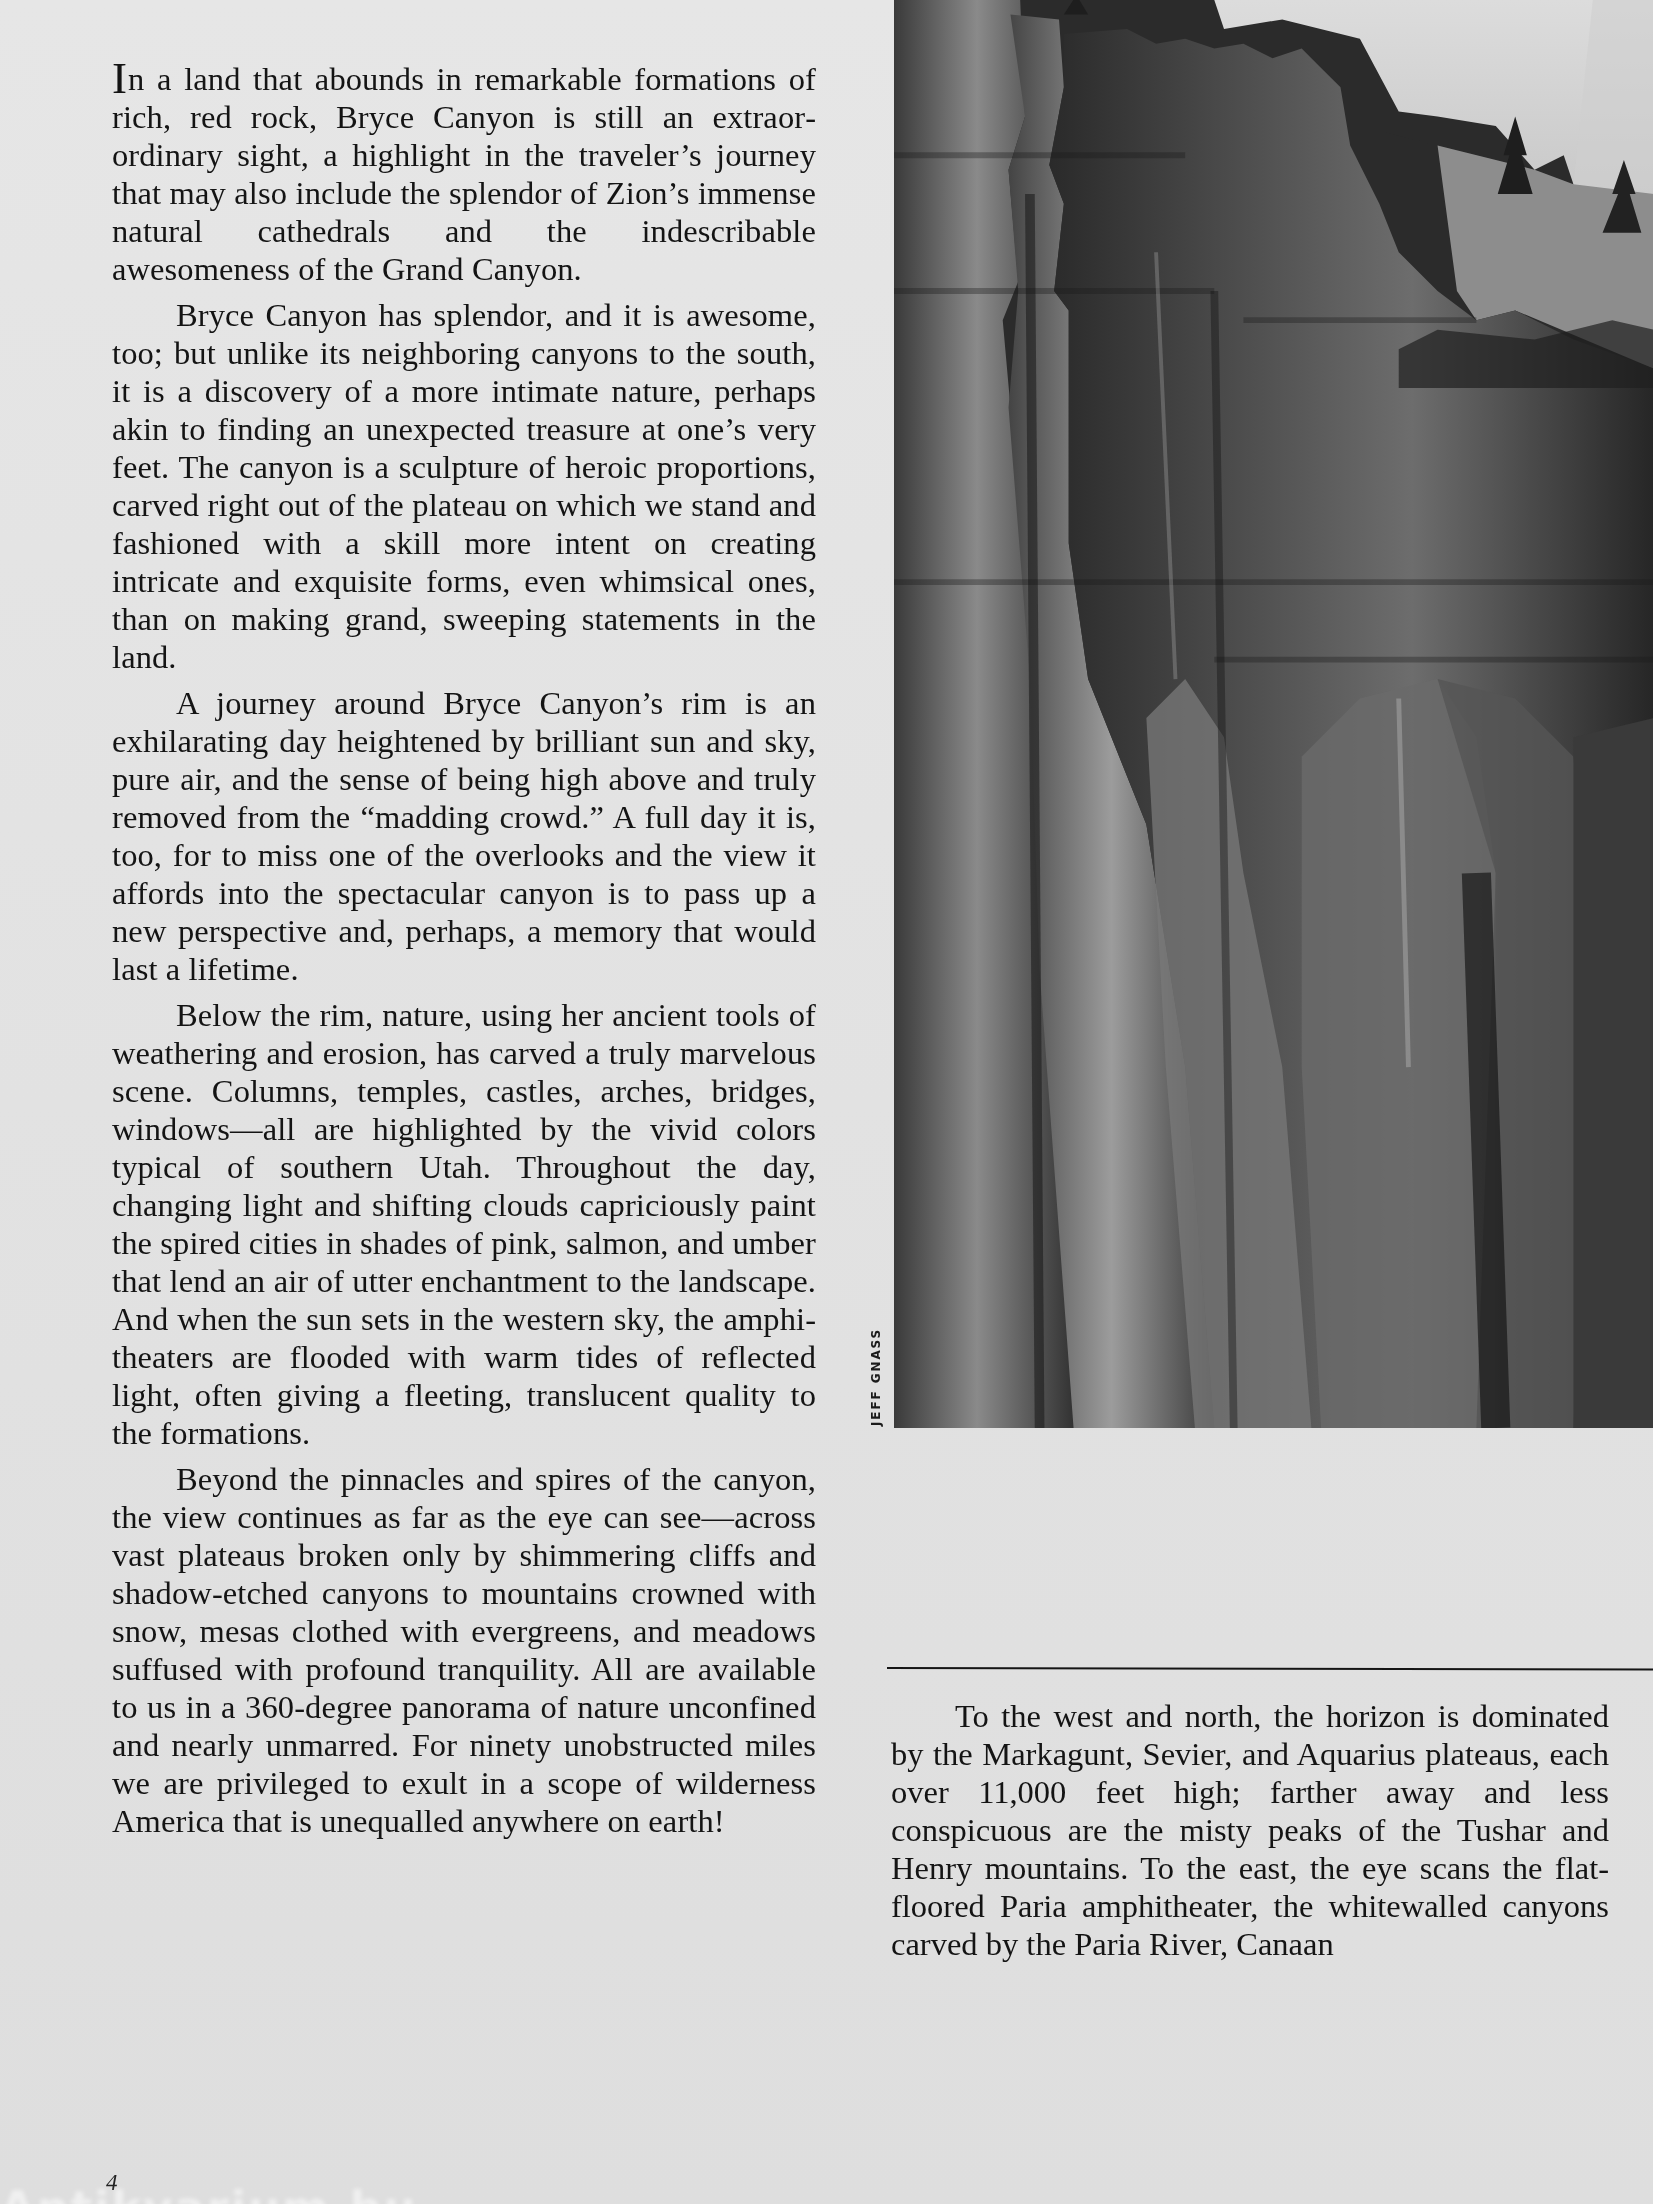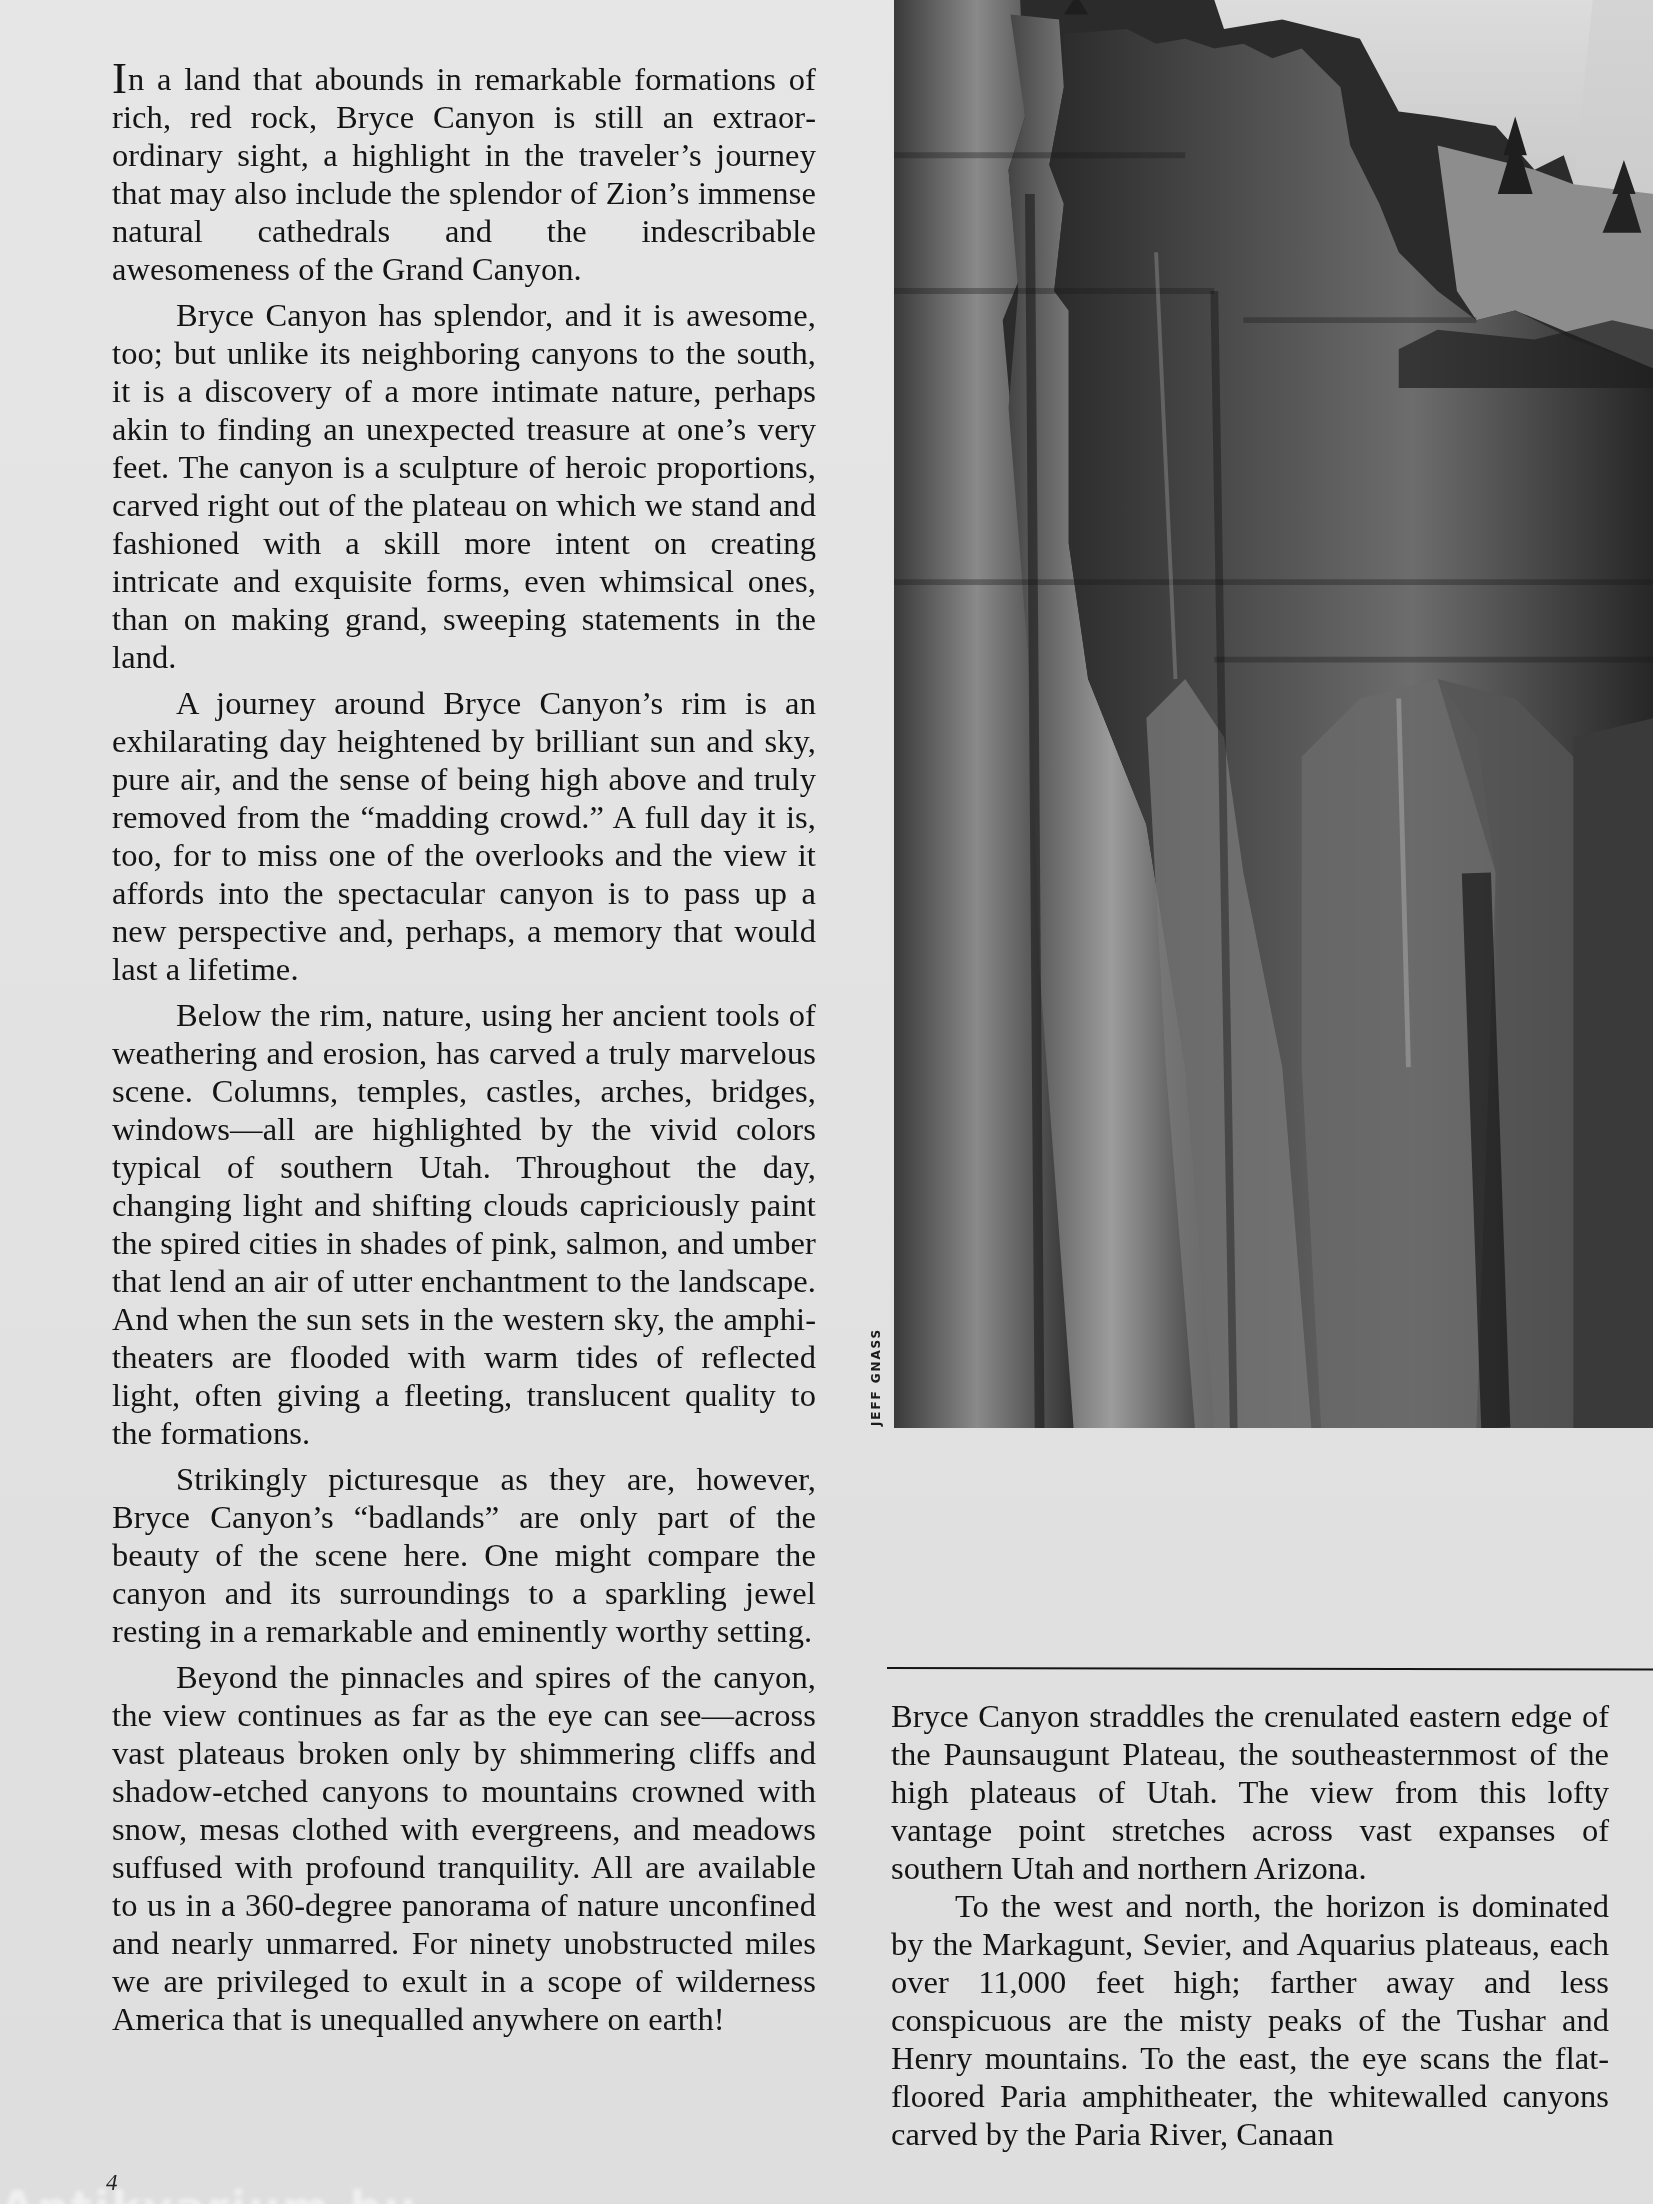--- a/index.html
+++ b/index.html
@@ -114,21 +114,20 @@
     }
   </style>
 </head>
 <body>
 
 <div class="col-left">
   <p class="first"><span class="dropcap">I</span><span>n a land that abounds in remarkable formations of rich, red rock, Bryce Canyon is still an extraor­ordinary sight, a highlight in the traveler’s journey that may also include the splendor of Zion’s im­mense natural cathedrals and the indescribable awesomeness of the Grand Canyon.</span></p>
   <p>Bryce Canyon has splendor, and it is awe­some, too; but unlike its neighboring canyons to the south, it is a discovery of a more intimate na­ture, perhaps akin to finding an unexpected treas­ure at one’s very feet. The canyon is a sculpture of heroic proportions, carved right out of the plateau on which we stand and fashioned with a skill more intent on creating intricate and exquisite forms, even whimsical ones, than on making grand, sweeping statements in the land.</p>
   <p>A journey around Bryce Canyon’s rim is an exhilarating day heightened by brilliant sun and sky, pure air, and the sense of being high above and truly removed from the “madding crowd.” A full day it is, too, for to miss one of the overlooks and the view it affords into the spectacular canyon is to pass up a new perspective and, perhaps, a memory that would last a lifetime.</p>
   <p>Below the rim, nature, using her ancient tools of weathering and erosion, has carved a truly marvelous scene. Columns, temples, castles, arches, bridges, windows—all are highlighted by the vivid colors typical of southern Utah. Throughout the day, changing light and shifting clouds capriciously paint the spired cities in shades of pink, salmon, and umber that lend an air of utter enchantment to the landscape. And when the sun sets in the western sky, the amphi­theaters are flooded with warm tides of reflected light, often giving a fleeting, translucent quality to the formations.</p>
-  <p>Strikingly picturesque as they are, however, Bryce Canyon’s “badlands” are only part of the beauty of the scene here. One might compare the canyon and its surroundings to a sparkling jewel resting in a remarkable and eminently worthy setting.</p>
   <p>Beyond the pinnacles and spires of the can­yon, the view continues as far as the eye can see—across vast plateaus broken only by shimmering cliffs and shadow-etched canyons to mountains crowned with snow, mesas clothed with ever­greens, and meadows suffused with profound tranquility. All are available to us in a 360-degree panorama of nature unconfined and nearly un­marred. For ninety unobstructed miles we are privileged to exult in a scope of wilderness Amer­ica that is unequalled anywhere on earth!</p>
 </div>
 
 <div class="photo">
   <svg viewBox="0 0 783 1472" preserveAspectRatio="none">
     <defs>
       <linearGradient id="sky" x1="0" y1="0" x2="0" y2="1">
         <stop offset="0" stop-color="#dcdcdc"></stop>
         <stop offset="1" stop-color="#c9c9c9"></stop>
       </linearGradient>
@@ -176,19 +175,18 @@
     <path d="M270 260 L290 700" stroke="#d0d0d0" stroke-width="4" opacity="0.25"></path>
     <path d="M520 720 L530 1100" stroke="#d8d8d8" stroke-width="5" opacity="0.3"></path>
   </svg>
 </div>
 
 <div class="credit">JEFF GNASS</div>
 
 <div class="rule"></div>
 
 <div class="col-right">
-  <p class="first">Bryce Canyon straddles the crenulated eastern edge of the Paunsaugunt Plateau, the southeast­ernmost of the high plateaus of Utah. The view from this lofty vantage point stretches across vast expanses of southern Utah and northern Arizona.</p>
   <p>To the west and north, the horizon is domi­nated by the Markagunt, Sevier, and Aquarius plateaus, each over 11,000 feet high; farther away and less conspicuous are the misty peaks of the Tushar and Henry mountains. To the east, the eye scans the flat-floored Paria amphitheater, the white­walled canyons carved by the Paria River, Canaan</p>
 </div>
 
 <div class="page-num">4</div>
 <div class="watermark">Antikvarium.hu</div>
 
 
 </body></html>

